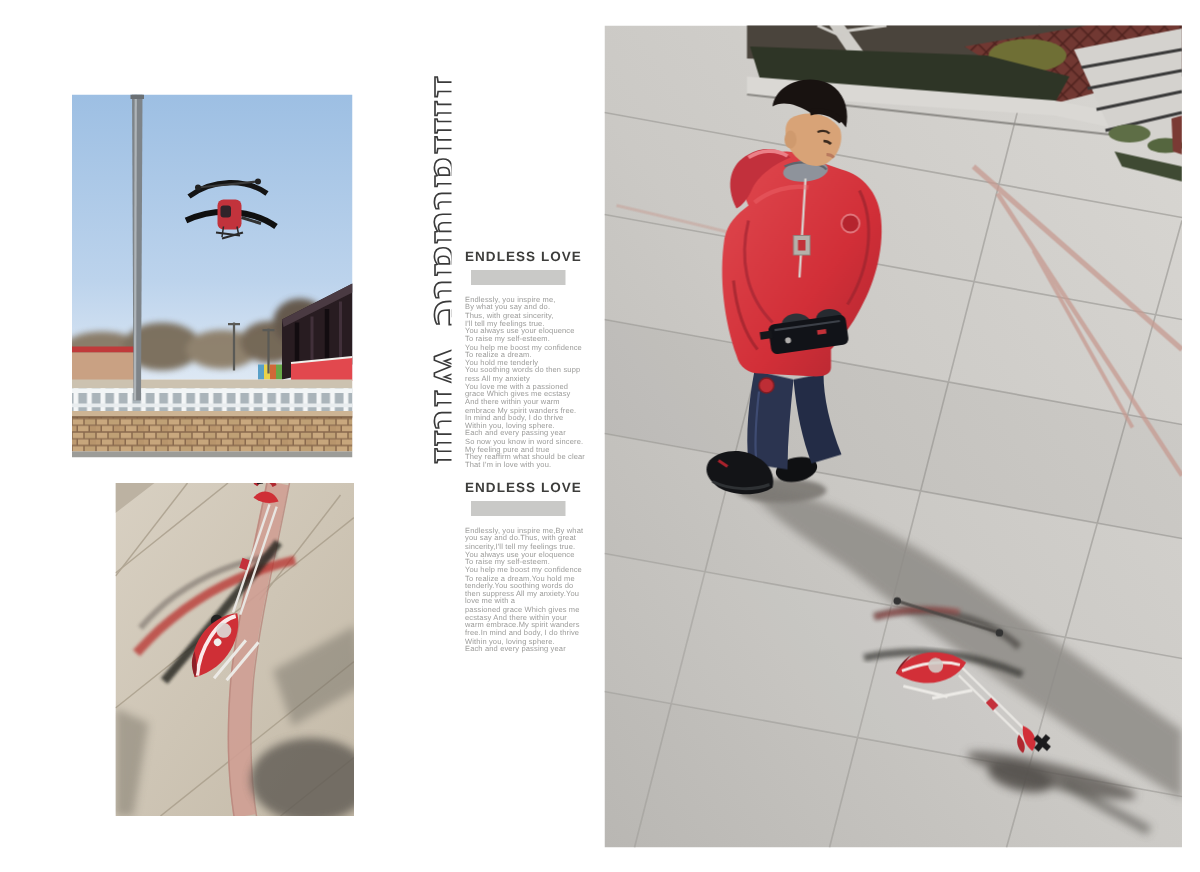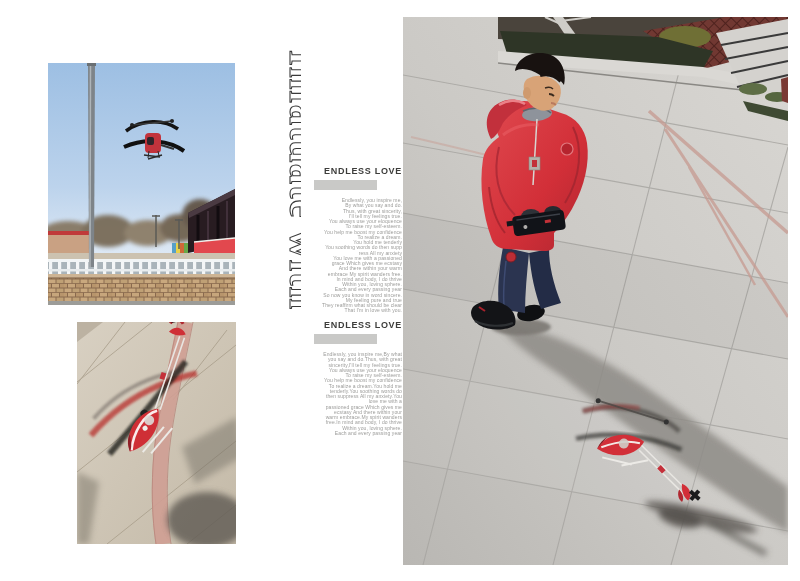--- a/index.html
+++ b/index.html
@@ -3,21 +3,21 @@
 <meta charset="utf-8">
 <style>
   html,body{margin:0;padding:0;background:#ffffff;}
   .page{position:relative;width:800px;height:581px;background:#ffffff;overflow:hidden;
         font-family:"Liberation Sans",sans-serif;}
   .photo{position:absolute;display:block;}
   #photo-sky{left:48px;top:63px;}
   #photo-ground{left:77px;top:322px;}
   #photo-boy{left:403px;top:17px;}
   #vtitle-wrap{position:absolute;left:243px;top:46px;}
-  .text-block{position:absolute;left:310px;width:92px;text-align:right;}
+  .text-block{position:absolute;left:310px;width:92px;}
   #block-1{top:166px;}
   #block-2{top:320px;}
   .tb-heading{font-size:9px;font-weight:bold;letter-spacing:0.7px;color:#3d3d3b;}
   .tb-bar{width:63px;height:10px;margin-top:4px;margin-left:4px;}
   .tb-body{margin-top:8px;font-size:5px;line-height:5.25px;color:#9b9b99;
            white-space:pre-line;letter-spacing:0.1px;}
 </style>
 </head>
 <body>
 

